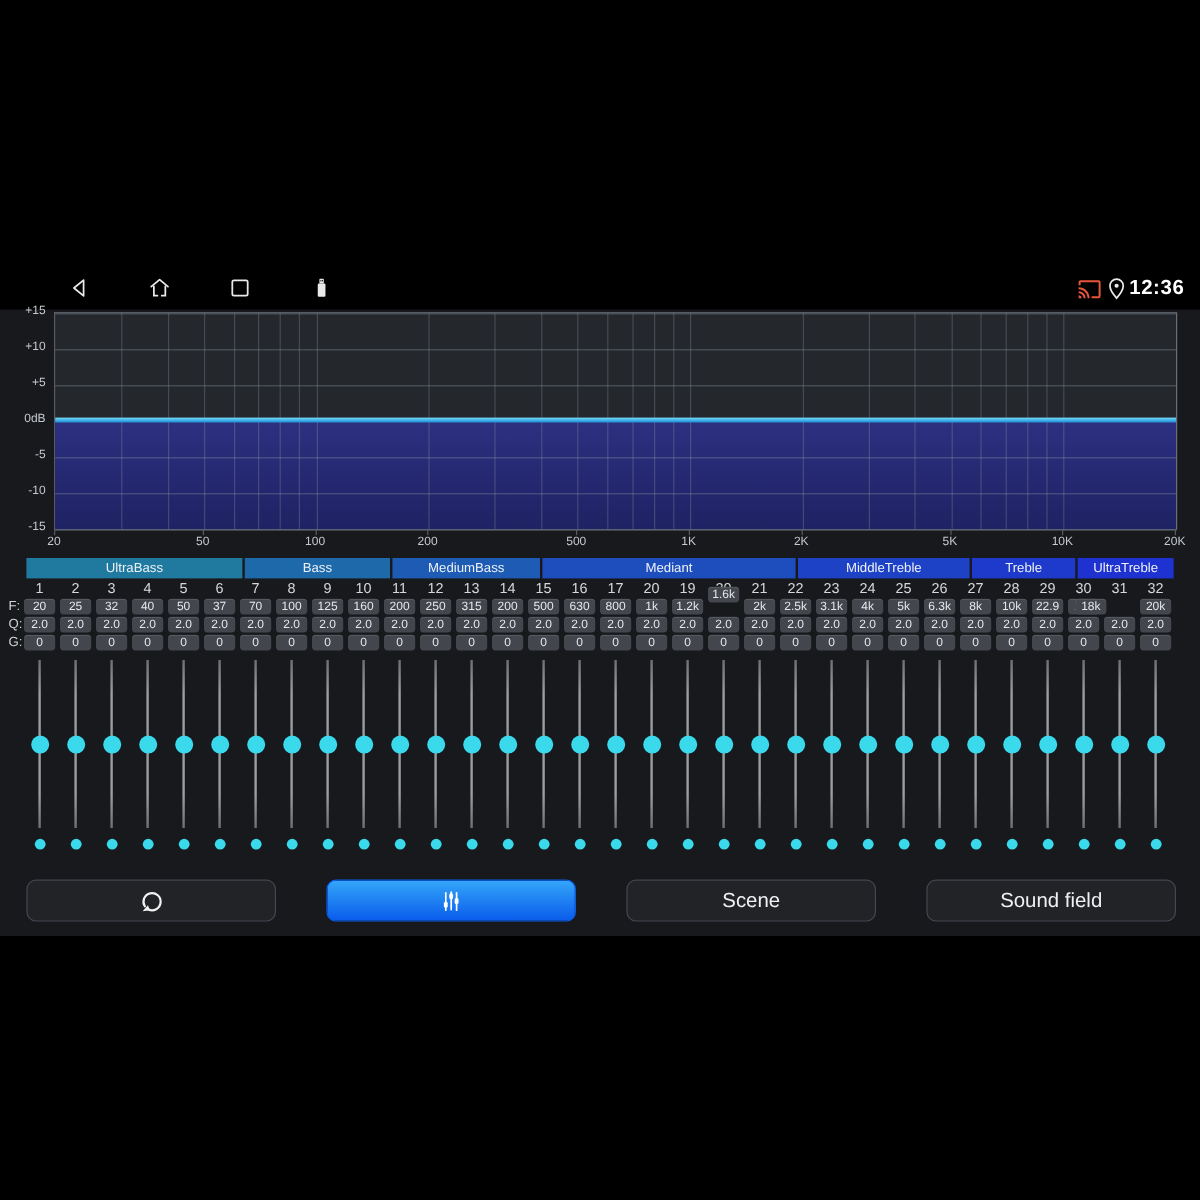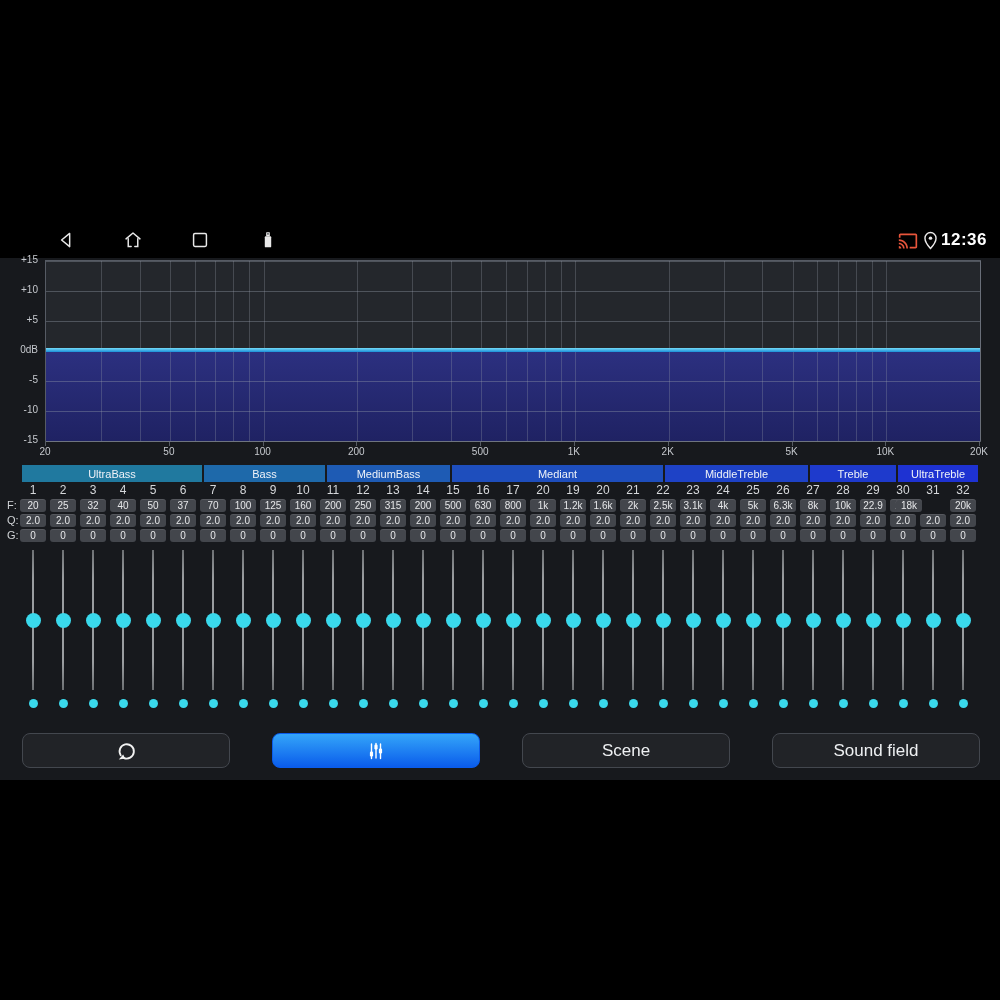--- a/index.html
+++ b/index.html
@@ -273,21 +273,21 @@
       <div class="knob" style="left:535.5px;top:354.5px;background:#3ad9ec"></div>
       <div class="dot" style="left:538.5px;top:440.5px;background:#3ad9ec"></div>
       <div class="bnum" style="left:558px">19</div>
       <div class="vbox" style="left:560px;top:241px">1.2k</div>
       <div class="vbox" style="left:560px;top:256px">2.0</div>
       <div class="vbox" style="left:560px;top:271px">0</div>
       <div class="track" style="left:572px;top:292px;height:140px"></div>
       <div class="knob" style="left:565.5px;top:354.5px;background:#3ad9ec"></div>
       <div class="dot" style="left:568.5px;top:440.5px;background:#3ad9ec"></div>
       <div class="bnum" style="left:588px">20</div>
-      <div class="vbox" style="left:590px;top:241px">1.6k</div>
+      <div class="vbox" style="left:590px;top:231px">1.6k</div>
       <div class="vbox" style="left:590px;top:256px">2.0</div>
       <div class="vbox" style="left:590px;top:271px">0</div>
       <div class="track" style="left:602px;top:292px;height:140px"></div>
       <div class="knob" style="left:595.5px;top:354.5px;background:#3ad9ec"></div>
       <div class="dot" style="left:598.5px;top:440.5px;background:#3ad9ec"></div>
       <div class="bnum" style="left:618px">21</div>
       <div class="vbox" style="left:620px;top:241px">2k</div>
       <div class="vbox" style="left:620px;top:256px">2.0</div>
       <div class="vbox" style="left:620px;top:271px">0</div>
       <div class="track" style="left:632px;top:292px;height:140px"></div>

